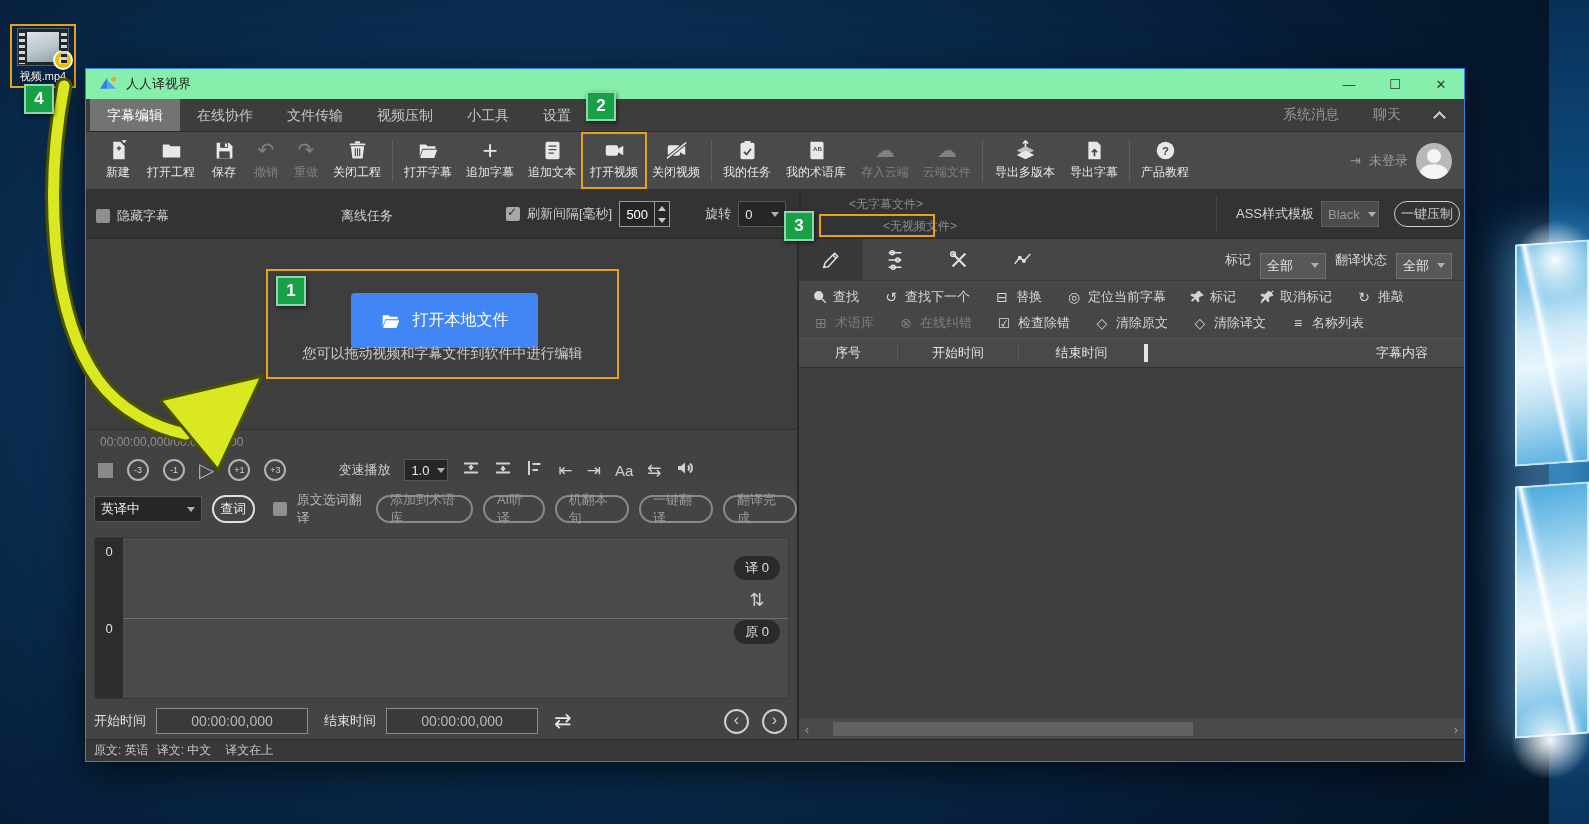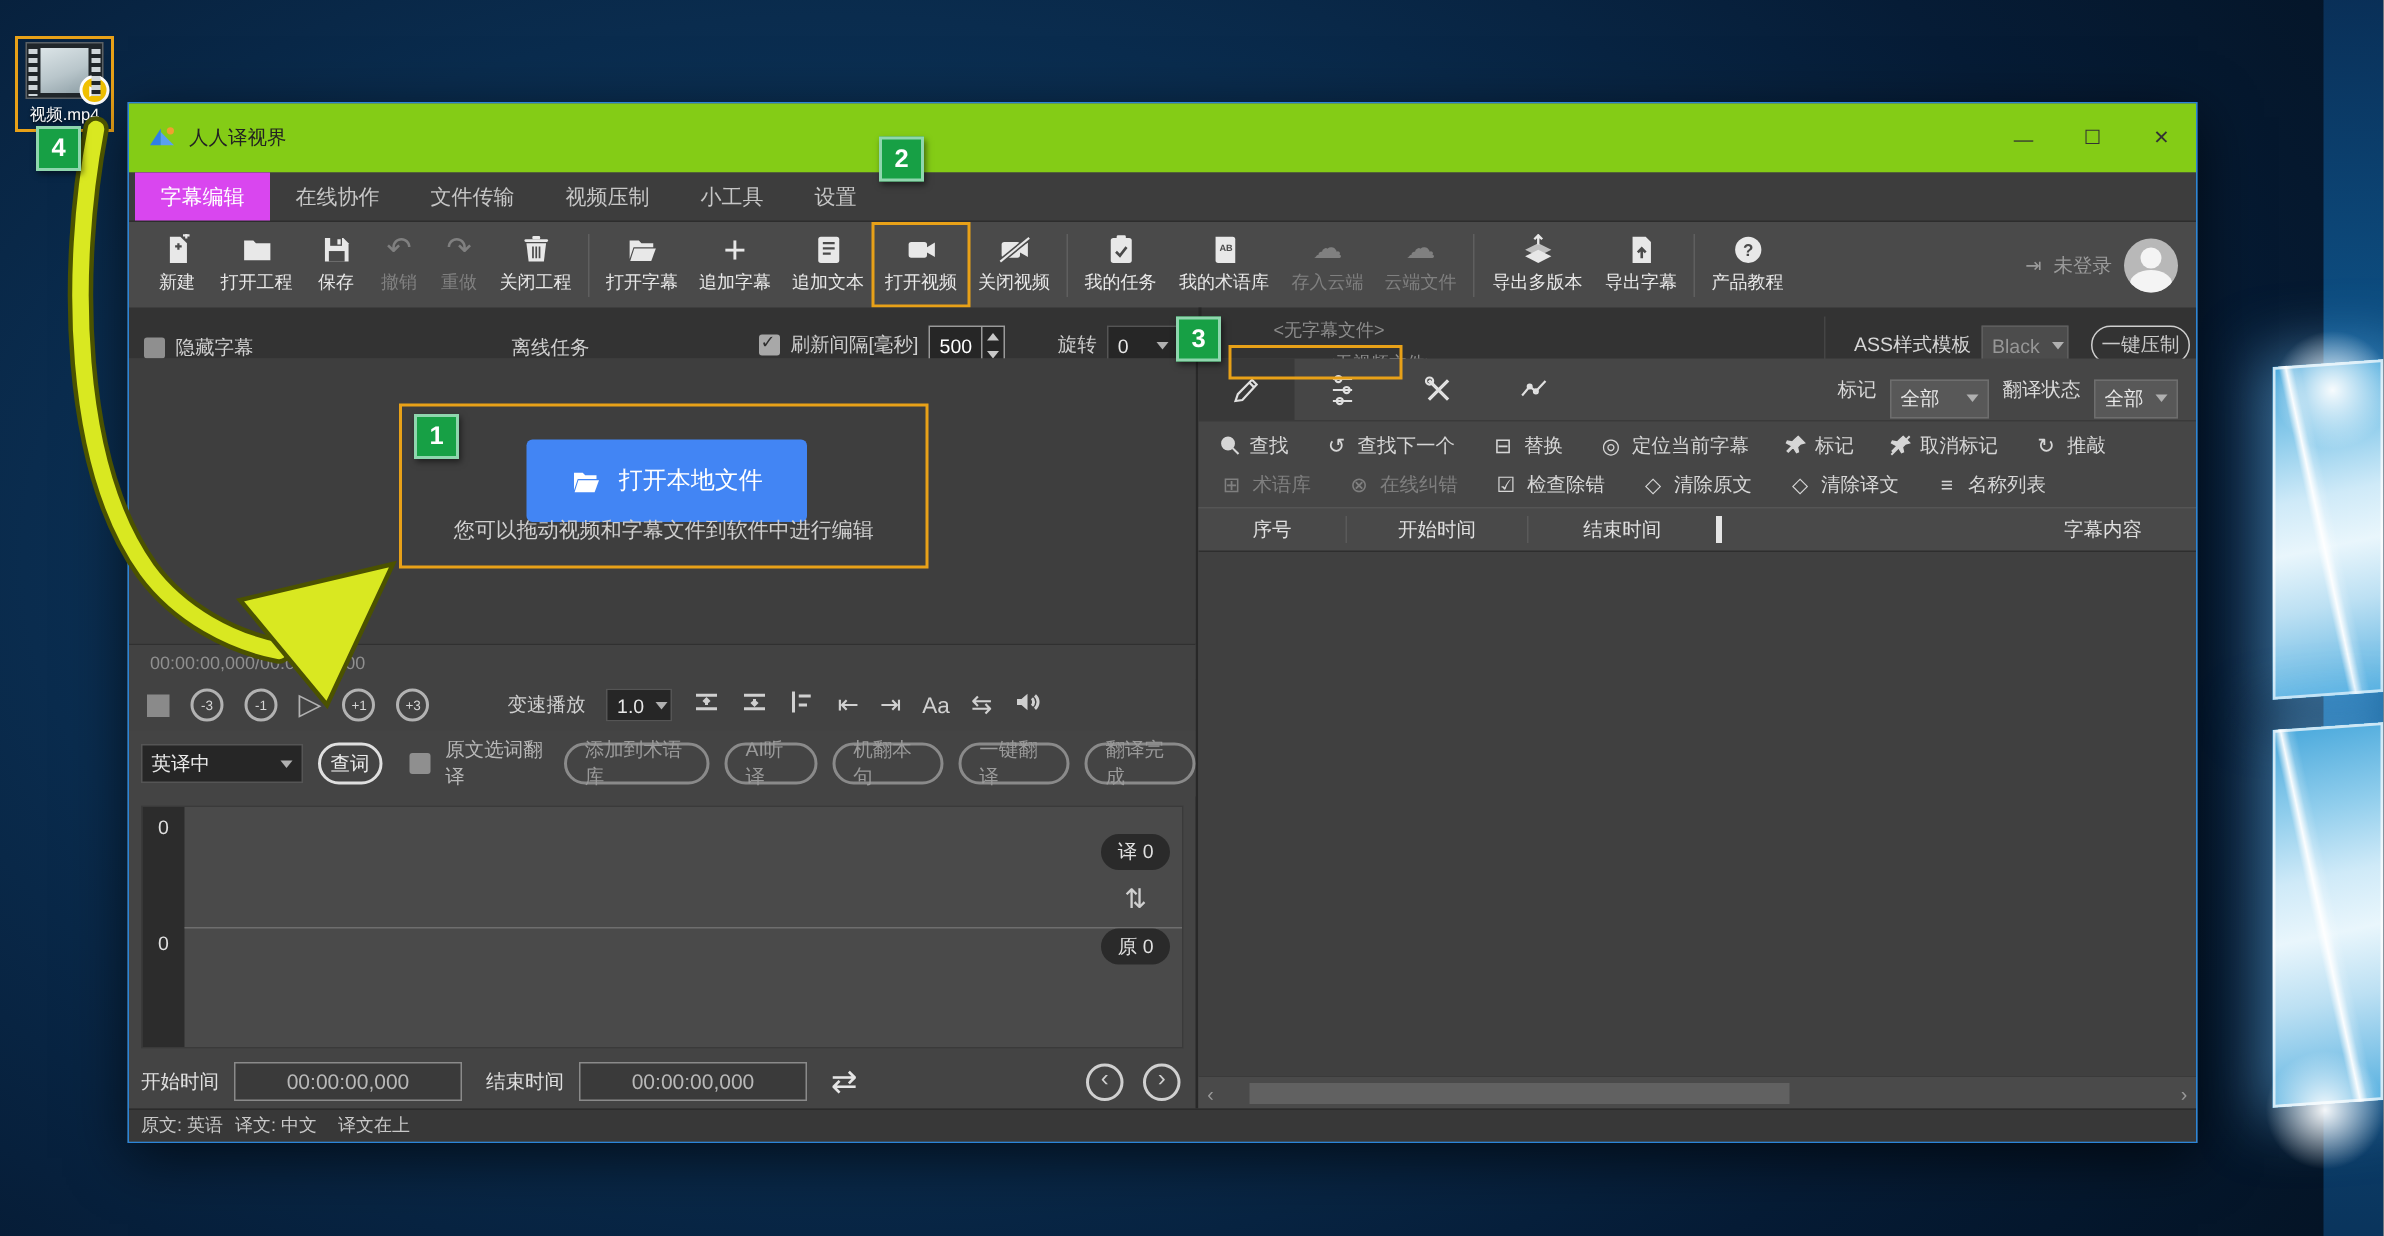--- a/index.html
+++ b/index.html
@@ -38,30 +38,30 @@
   .badge { position:absolute; width:30px; height:30px; background:#17a045; border:2px solid #8fd6ae;
     color:#fff; font-size:17px; font-weight:bold; display:flex; align-items:center; justify-content:center;
     z-index:60; box-shadow:1px 2px 4px rgba(0,0,0,.5); }
   #arrow-svg { position:absolute; left:20px; top:70px; z-index:55; pointer-events:none; }
   .hl-box { position:absolute; border:2px solid #e8a118; z-index:40; pointer-events:none; }
 
   
   .window { position:absolute; left:85px; top:68px; width:1380px; height:694px;
     background:#4a4a4a; border:1px solid #2b85d8; box-shadow:0 10px 36px rgba(0,0,0,.65); z-index:10; }
 
-  .titlebar { height:46px; background:#84cc16; display:flex; align-items:center; padding:0 0 0 12px; }
+  .titlebar { height:30px; background:#86efac; display:flex; align-items:center; padding:0 0 0 12px; }
   .app-logo { width:20px; height:16px; }
   .title-text { font-size:13px; color:#222; margin-left:8px; }
   .win-controls { margin-left:auto; display:flex; height:30px; }
   .wc { width:46px; height:30px; display:flex; align-items:center; justify-content:center; color:#333; font-size:13px; }
 
   .menubar { height:33px; background:#3d3d3d; display:flex; align-items:stretch; padding-left:4px;
     border-bottom:1px solid #2d2d2d; }
   .mitem { padding:0 17px; line-height:32px; font-size:14px; color:#c6c6c6; }
-  .mitem.active { background:#d946ef; color:#ffffff; }
+  .mitem.active { background:#737373; color:#ffffff; }
   .menu-right { margin-left:auto; display:flex; align-items:center; gap:34px; padding-right:20px;
     color:#969696; font-size:14px; }
   .chev { width:9px; height:9px; border-top:2px solid #cfcfcf; border-left:2px solid #cfcfcf;
     transform:rotate(45deg); margin-top:4px; }
 
   .toolbar { height:57px; display:flex; align-items:center; padding-left:10px; position:relative; background:#4a4a4a; }
   .tbtn { display:flex; flex-direction:column; align-items:center; justify-content:center; height:53px;
     color:#e8e8e8; font-size:12px; gap:3px; flex:0 0 auto; }
   .tbtn svg { width:21px; height:21px; fill:currentColor; }
   .tbtn .uic { font-size:20px; line-height:21px; height:21px; }
@@ -203,20 +203,25 @@
       </div>
     </div>
 
     <div class="menubar">
       <div class="mitem active">字幕编辑</div>
       <div class="mitem">在线协作</div>
       <div class="mitem">文件传输</div>
       <div class="mitem">视频压制</div>
       <div class="mitem">小工具</div>
       <div class="mitem">设置</div>
+      <div class="menu-right">
+        <span>系统消息</span>
+        <span>聊天</span>
+        <span class="chev"></span>
+      </div>
     </div>
 
     <div class="toolbar">
       <div class="tbtn w44">
         <svg viewBox="0 0 24 24">
             <path d="M6 2h8l5 5v15H6z"></path>
             <path d="M10 9.5h5M12.5 7v5" stroke="#4a4a4a" stroke-width="1.7" fill="none"></path>
             <path d="M16 1h5M18.5-1.5v5" stroke="currentColor" stroke-width="1.7" fill="none"></path>
           </svg>
         <span>新建</span>

